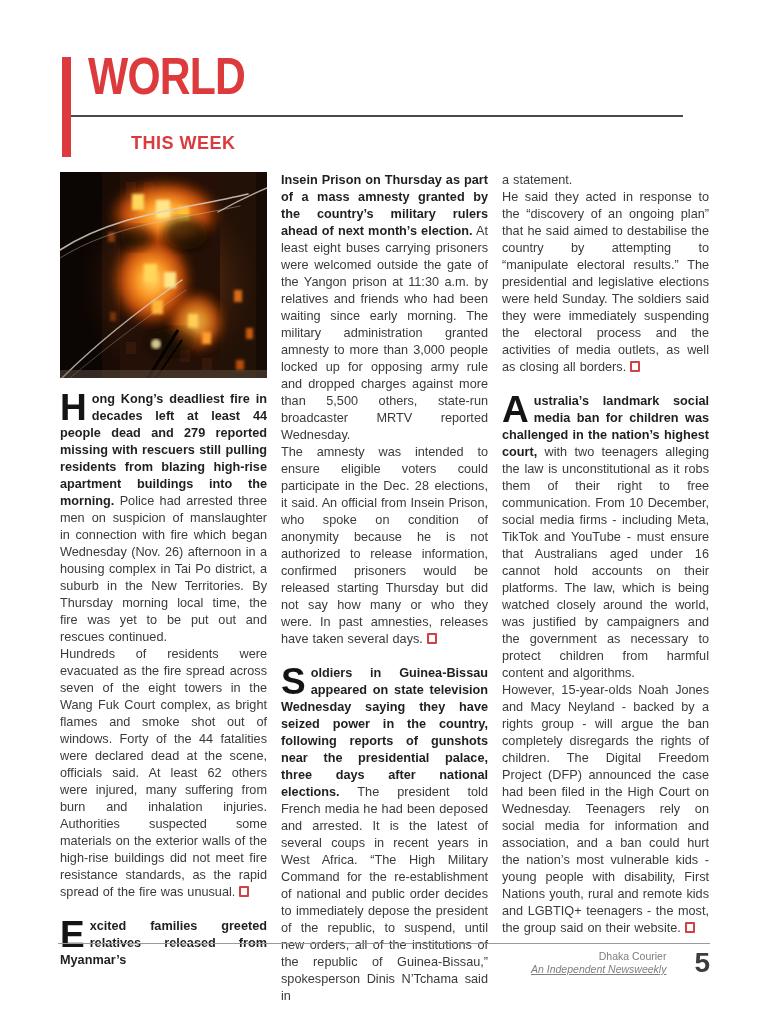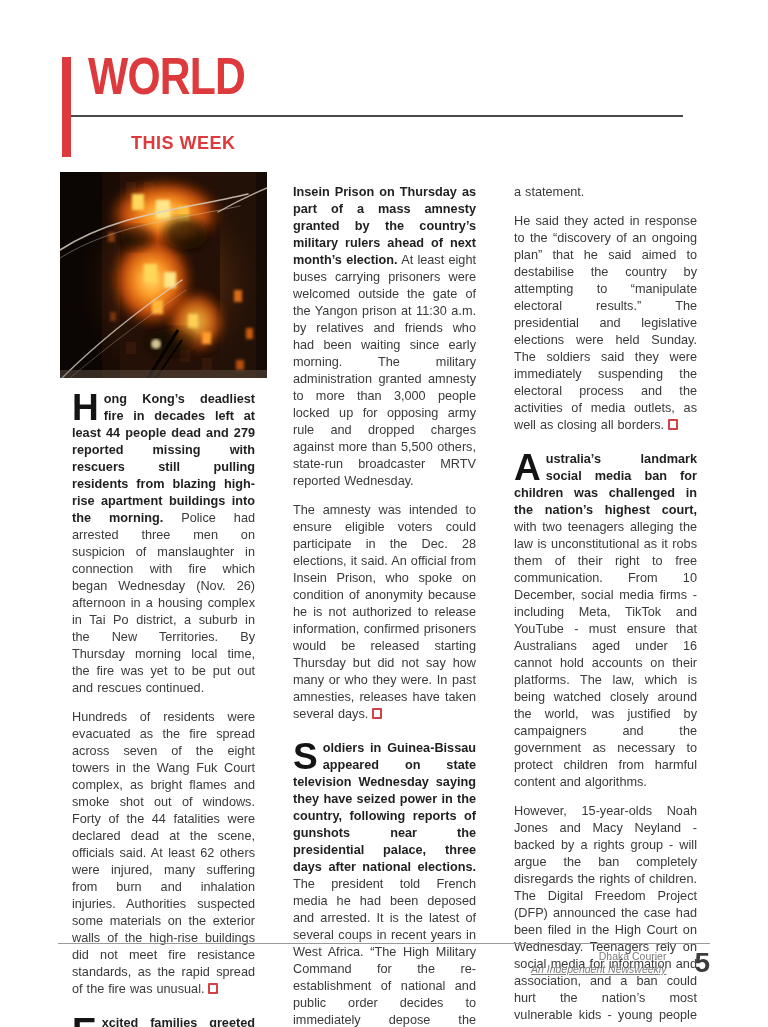--- a/index.html
+++ b/index.html
@@ -12,21 +12,21 @@
   .world-title{
     position:absolute;left:88px;top:46px;font-size:52px;font-weight:bold;color:#DC3A3C;
     letter-spacing:-1px;transform:scaleX(.82);transform-origin:0 0;white-space:nowrap;
   }
   .header-rule{position:absolute;left:71px;top:115px;width:612px;height:2px;background:#4a4a4a;}
   .this-week{position:absolute;left:88px;top:133px;font-size:18px;font-weight:bold;color:#DC3A3C;letter-spacing:.5px;margin-left:43px;}
   
   .columns{position:absolute;left:60px;top:172px;width:650px;display:flex;gap:14px;}
   .col{width:207px;flex:0 0 207px;}
   .para{
-    margin:12px;text-align:justify;font-size:12.7px;line-height:17px;color:#3a3a3a;
+    margin:0;text-align:justify;font-size:12.7px;line-height:17px;color:#3a3a3a;
     word-spacing:.5px;
   }
   .para.gap-before{margin-top:17px;}
   .lead{font-weight:bold;color:#1f1f1f;}
   .dropcap{
     float:left;font-size:37px;line-height:30px;font-weight:bold;color:#141414;
     padding:2px 5px 0 0;
   }
   .endmark{
     display:inline-block;width:6px;height:7px;border:2.5px solid #D04246;

